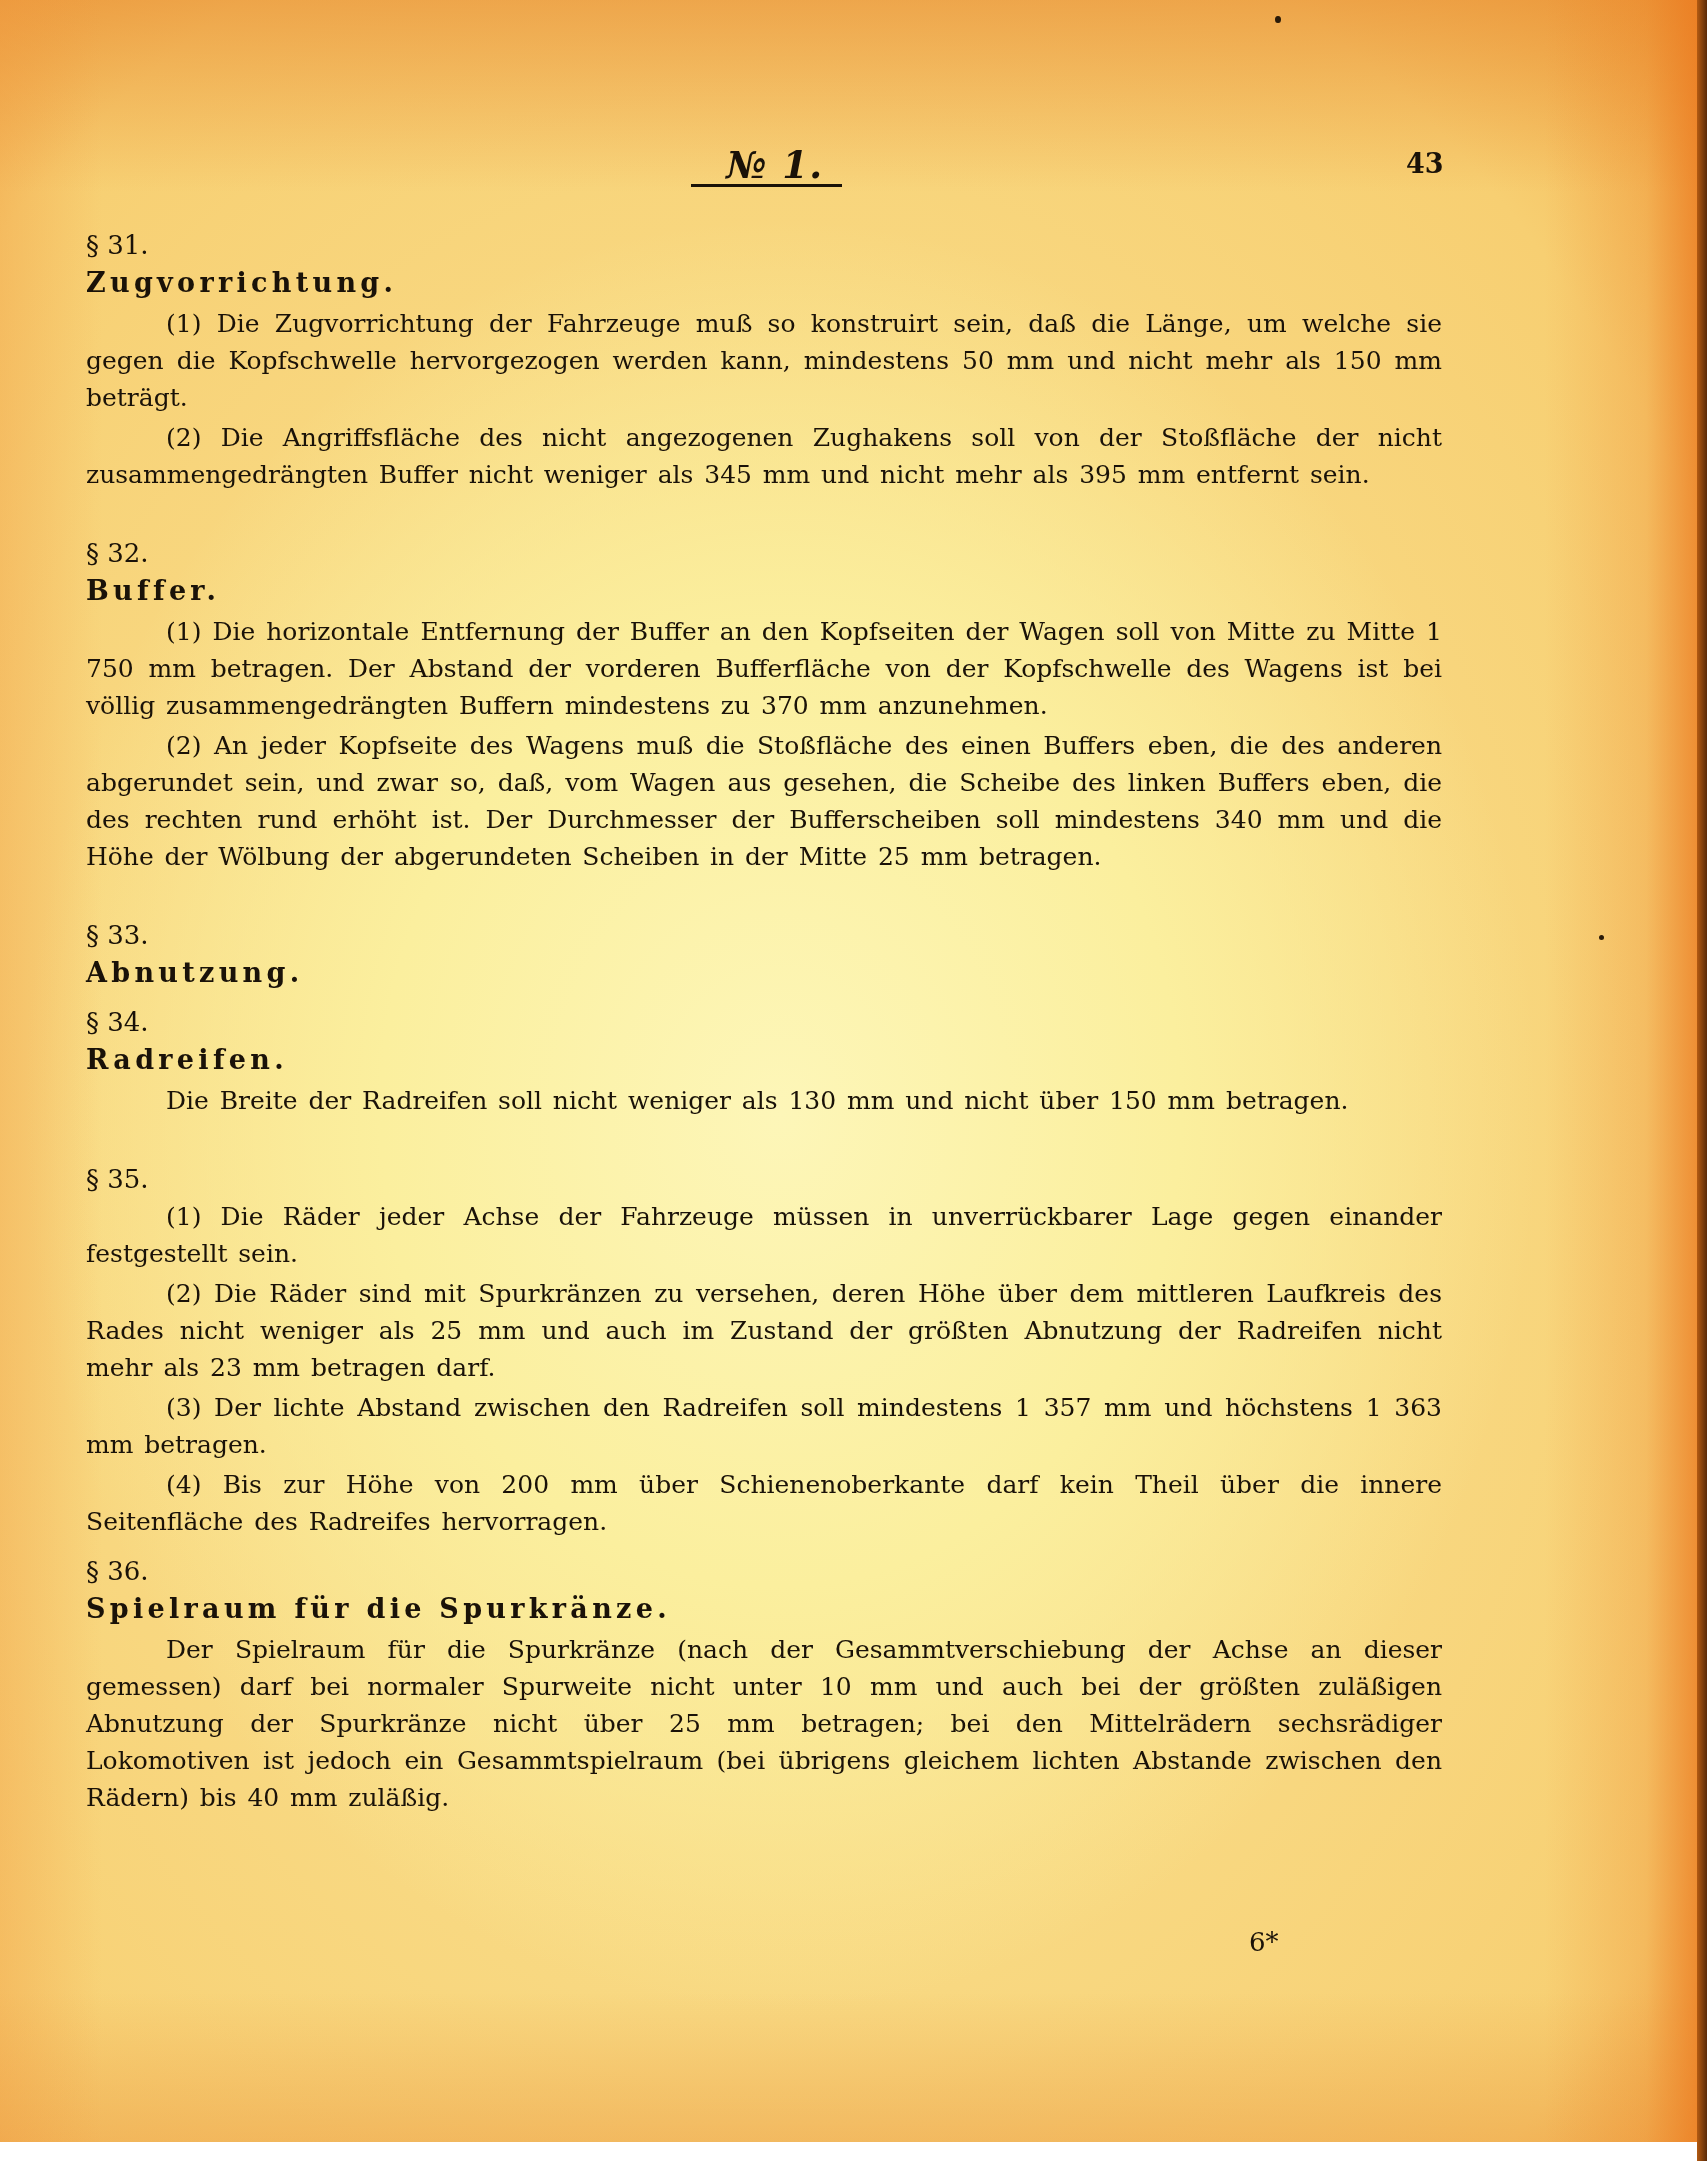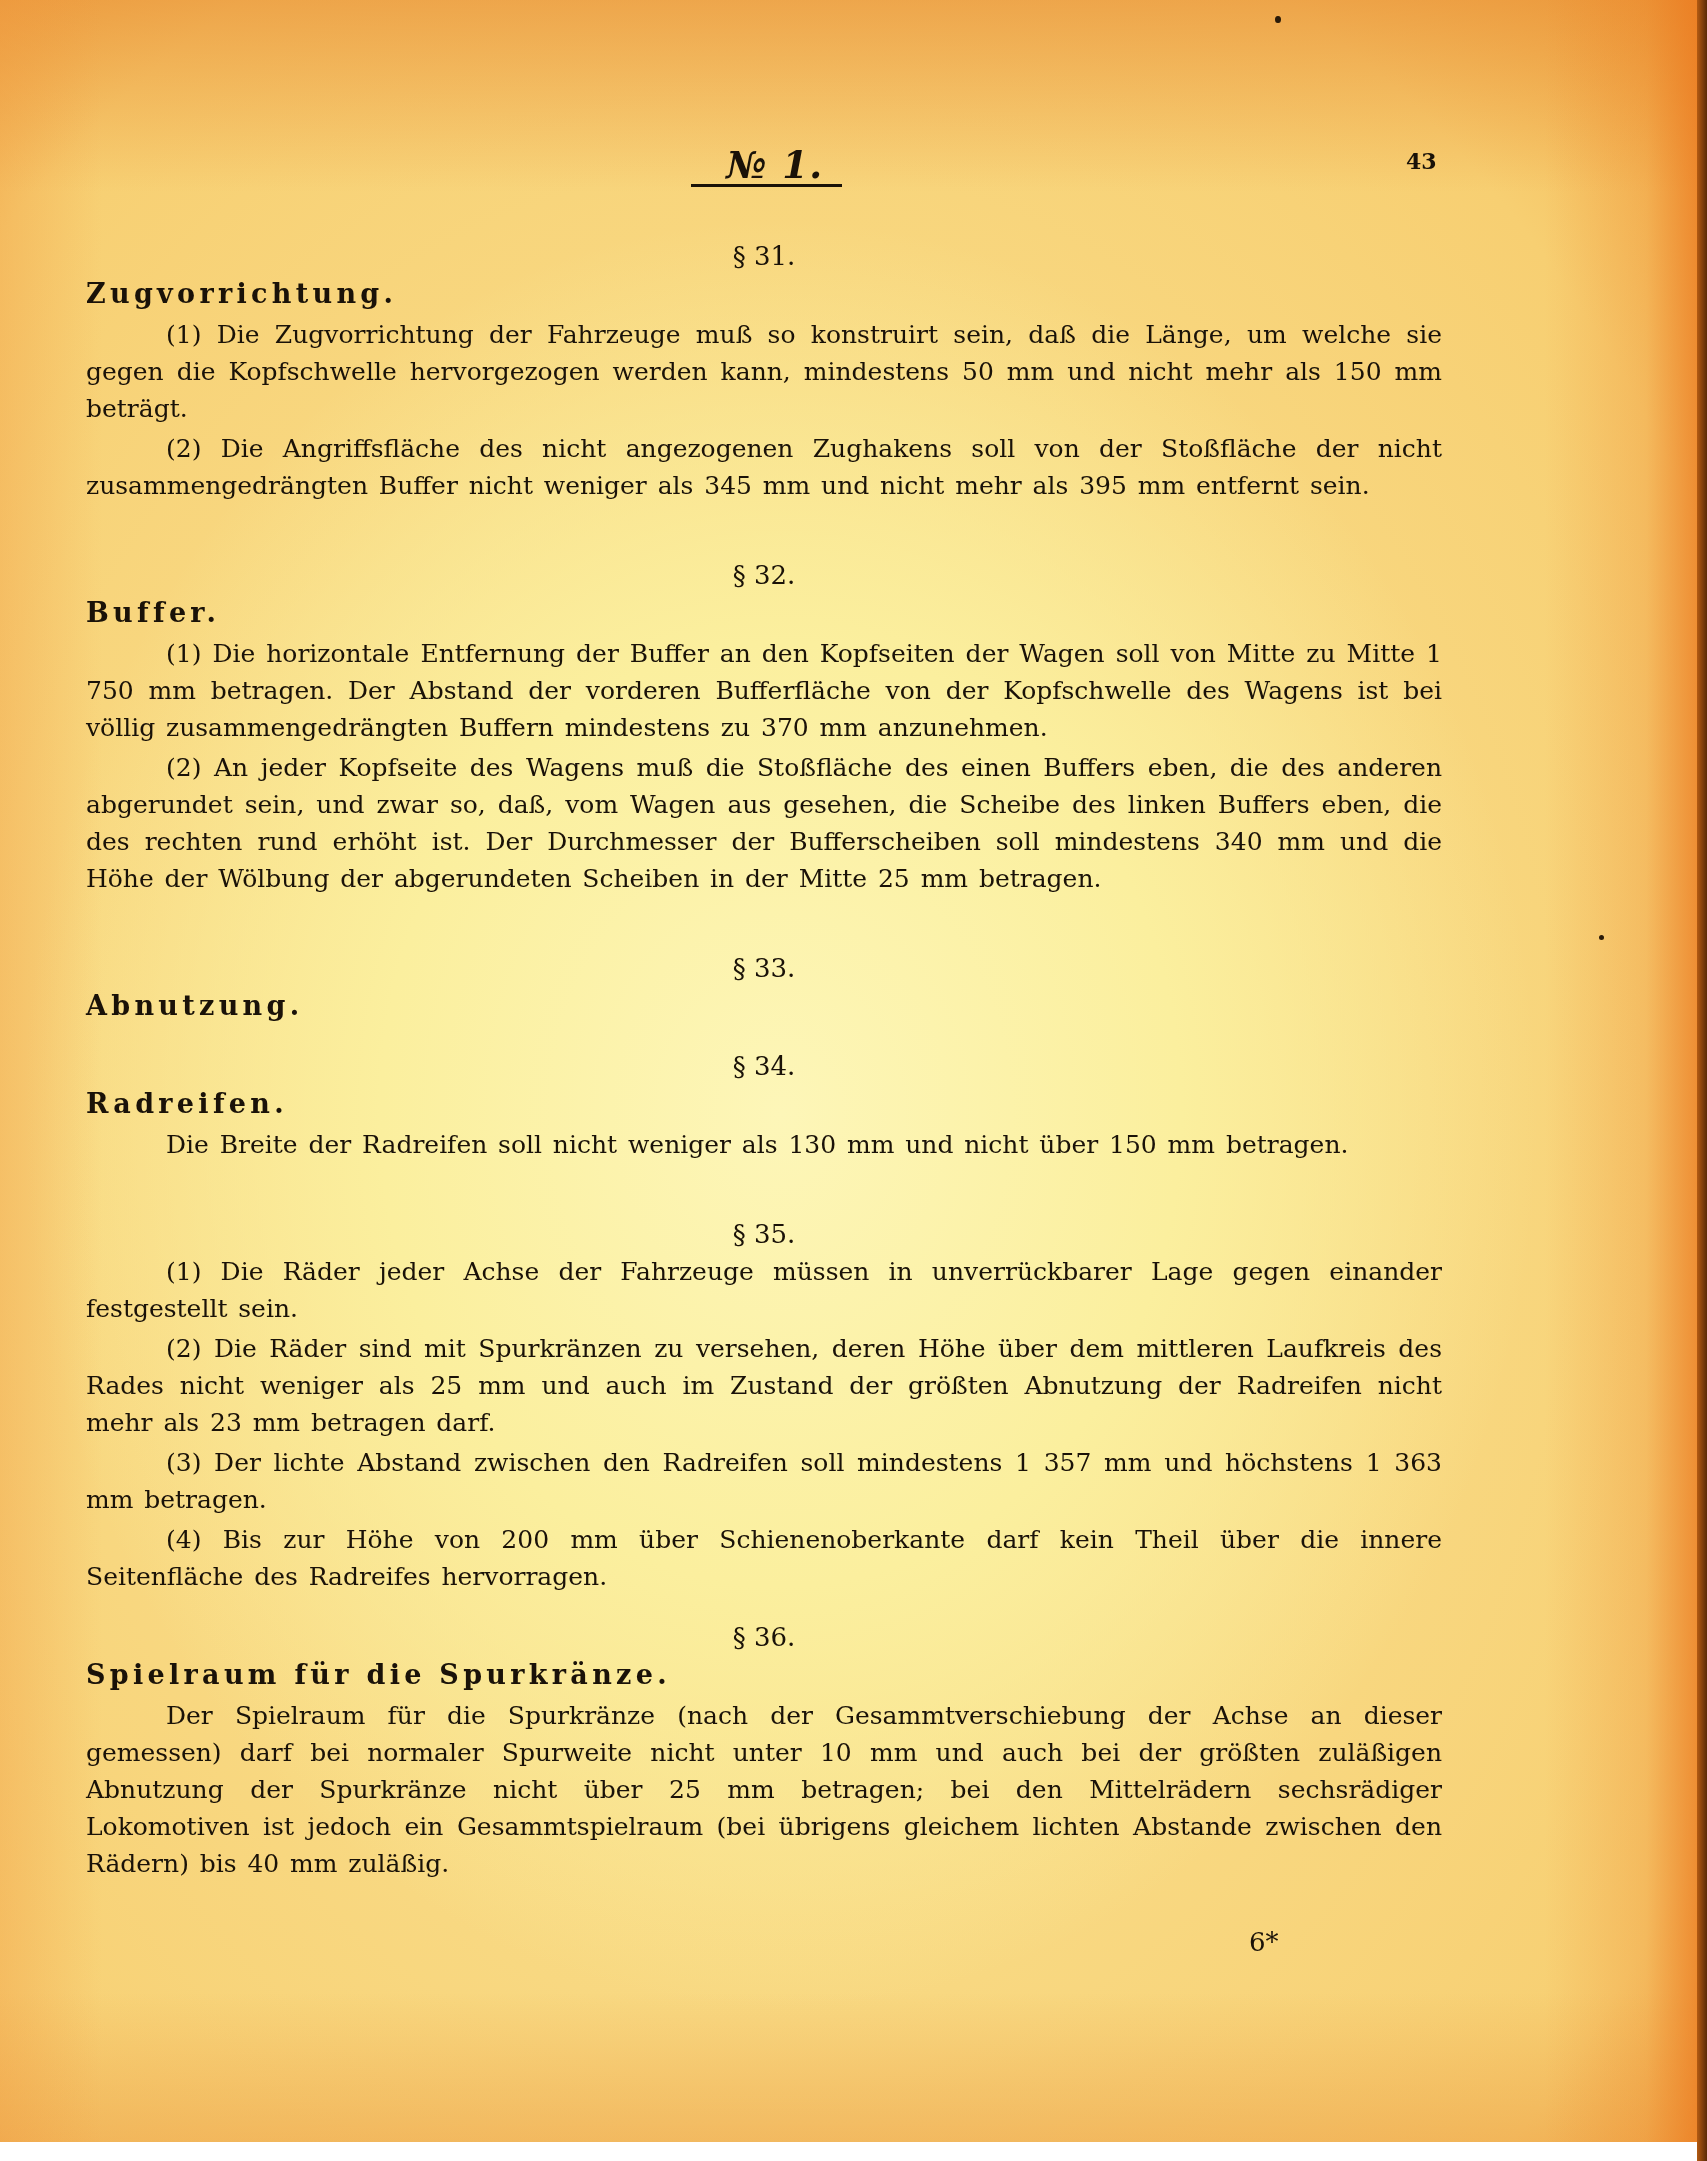--- a/index.html
+++ b/index.html
@@ -31,27 +31,27 @@
   .speck { position: absolute; border-radius: 50%; background: #2a1a08; }
 
   .header-no {
     position: absolute; left: 707px; top: 143px; width: 136px; text-align: center;
     font-size: 37px; font-weight: bold; font-style: italic; letter-spacing: 1.4px;
   }
   .header-rule {
     position: absolute; left: 691px; top: 184px; width: 151px; height: 2.9px; background: #1a1208;
   }
   .page-number {
-    position: absolute; left: 1406px; top: 148px; font-size: 22px; font-weight: bold;
+    position: absolute; left: 1406px; top: 148px; font-size: 27px; font-weight: bold;
   }
   .content {
     position: absolute; left: 86px; top: 214px; width: 1356px;
     font-size: 25px; line-height: 37px;
   }
-  .section-num { text-align: center; font-size: 26px; margin-top: 24px; }
+  .section-num { text-align: left; font-size: 26px; margin-top: 13px; }
   .section-title {
     text-align: left; font-size: 27px; letter-spacing: 4.3px; font-weight: bold;
     margin-bottom: 4.3px;
   }
   .para { text-align: justify; text-indent: 80px; margin: 0 0 2.9px 0; word-spacing: 2.9px; }
   .gap { height: 26px; }
   .footer-sig {
     position: absolute; left: 1249px; top: 1927px; font-size: 26px;
   }
 </style>

